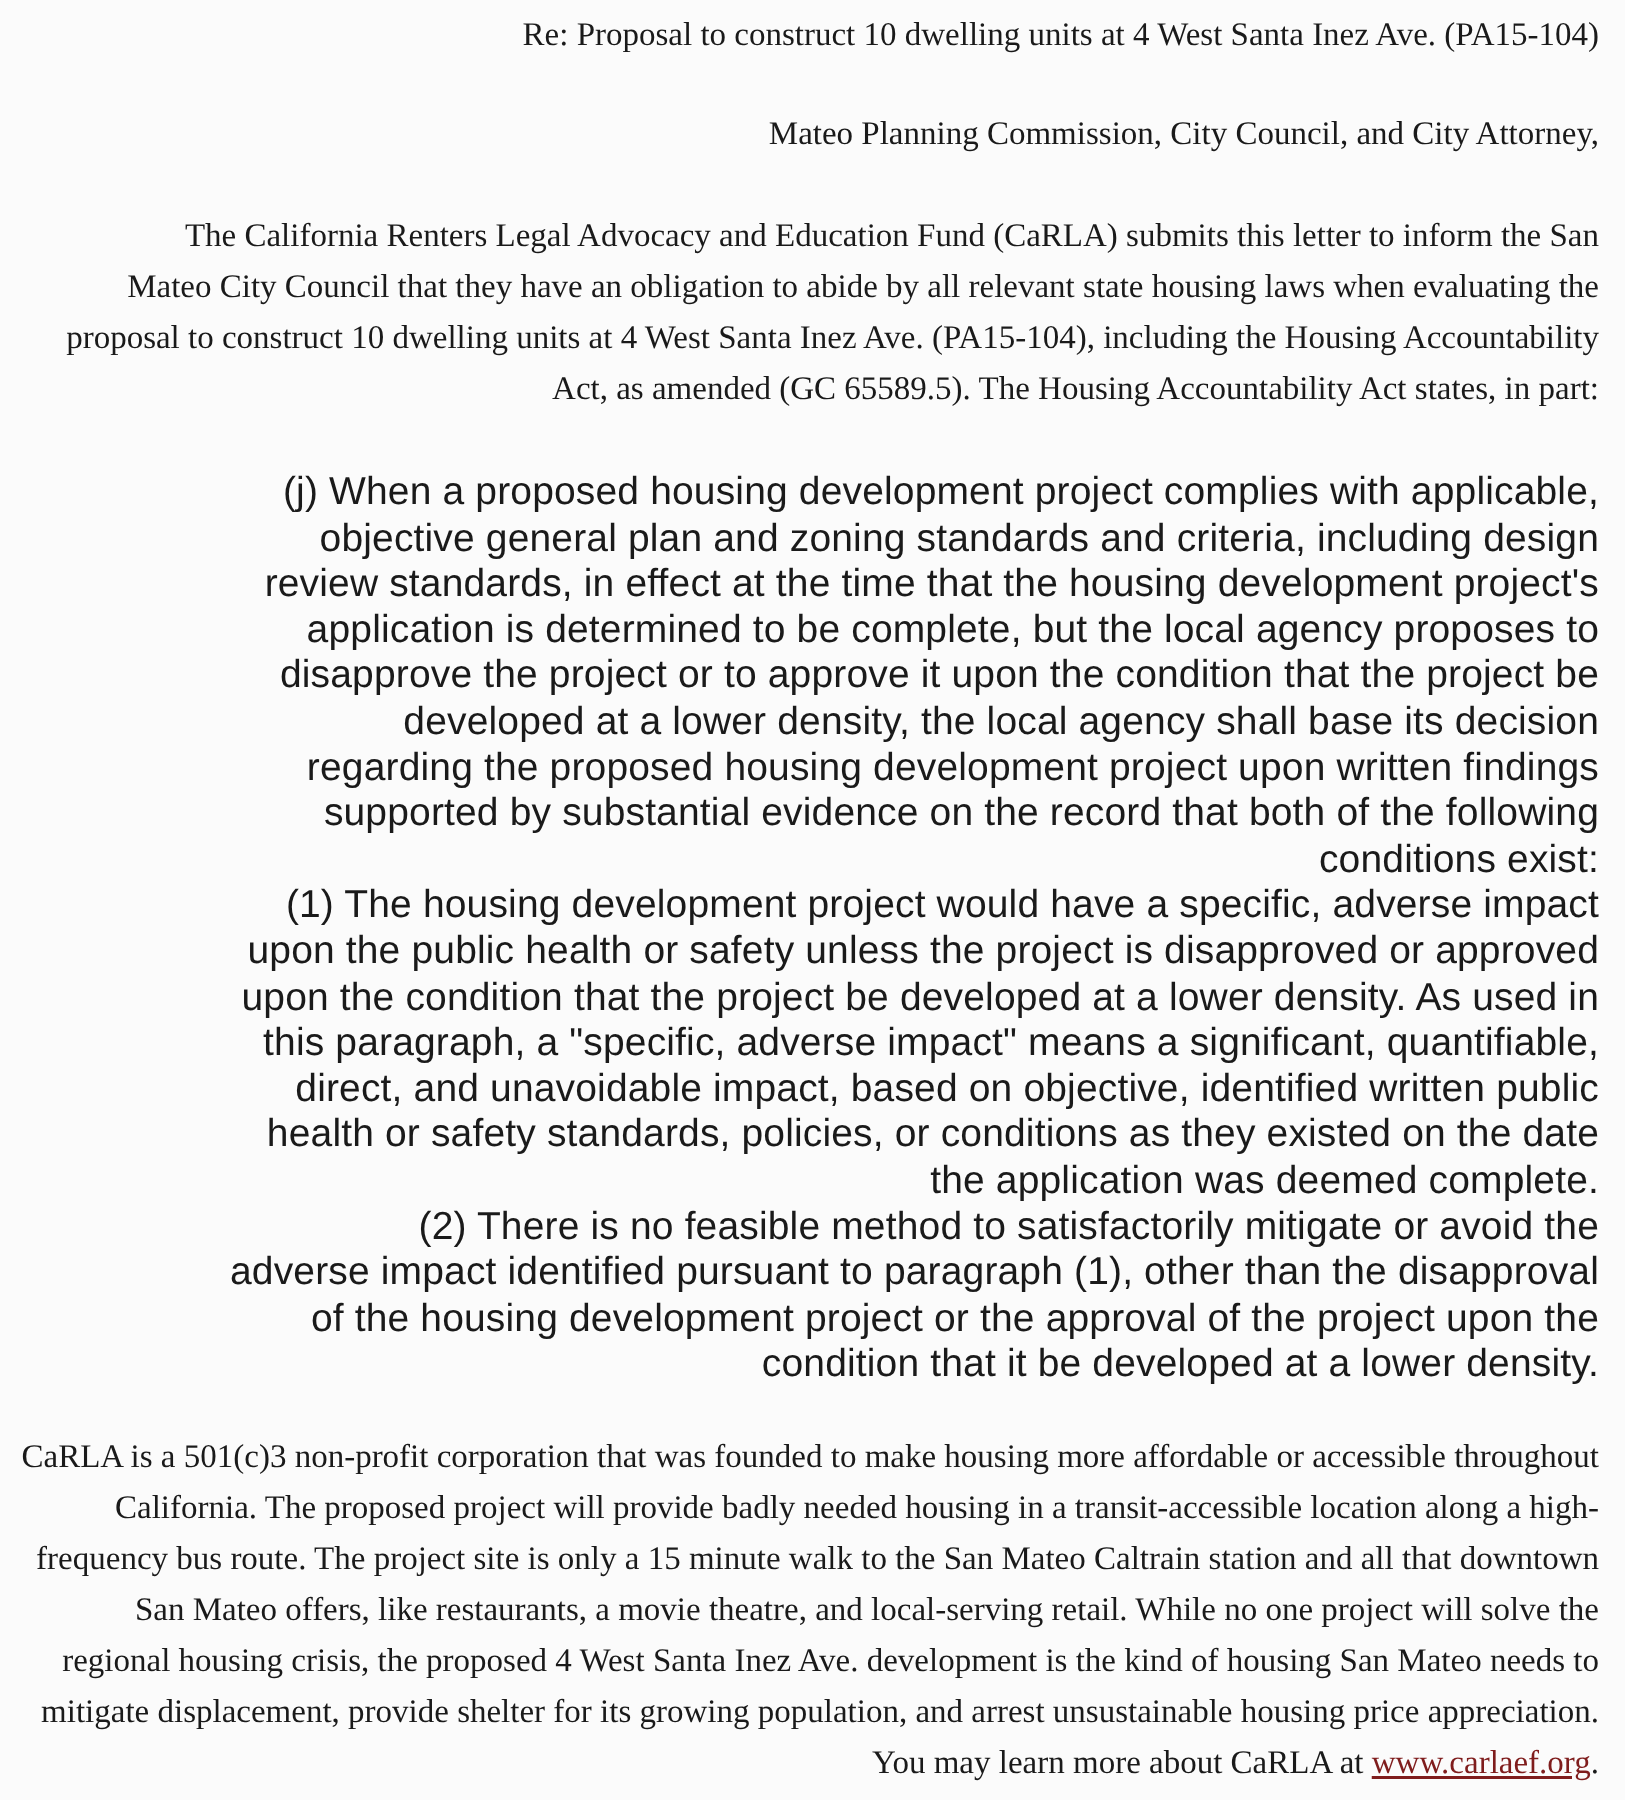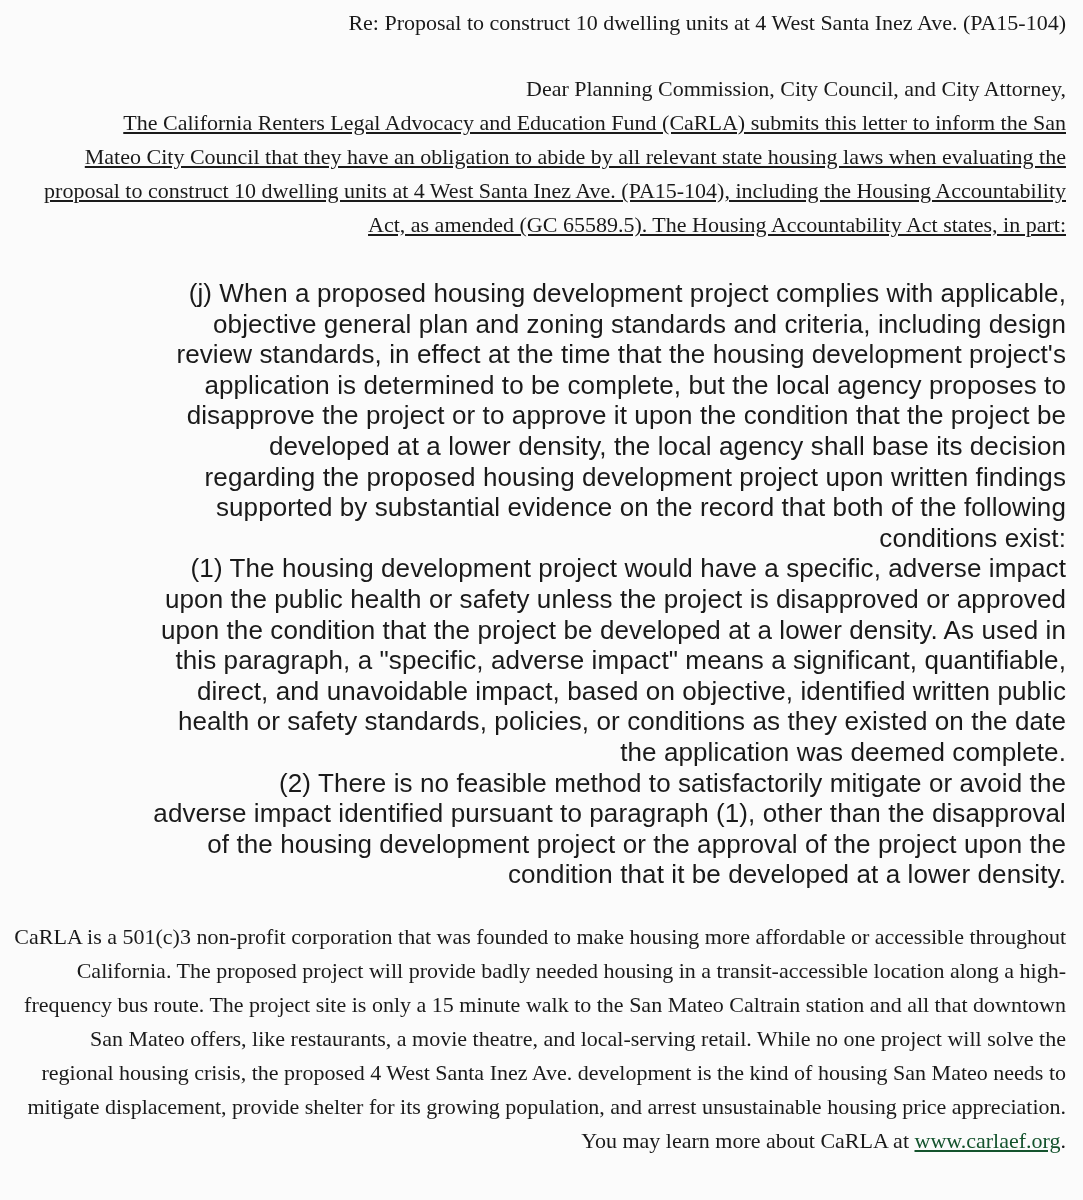--- a/index.html
+++ b/index.html
@@ -28,46 +28,46 @@
     margin: 0;
   }
   .subject-line {
     text-indent: 83px;
     margin-top: 2px;
   }
   .salutation {
     margin-top: 32px;
   }
   .intro-paragraph {
+    margin-top: 34px;
     text-indent: 83px;
-    text-decoration: underline;
   }
   .statute-quote {
     font-family: Liberation Sans, sans-serif;
     font-size: 26px;
     line-height: 30.6px;
     letter-spacing: 0.1px;
     white-space: pre-wrap;
     margin: 36px 0 0 0;
   }
   .closing-paragraph {
     margin-top: 30px;
   }
   a.site-link {
-    color: #14532d;
+    color: #7f1d1d;
   }
 </style>
 </head>
 <body>
 
 <div class="page">
 
   <p class="serif-text subject-line">Re: Proposal to construct 10 dwelling units at 4 West Santa Inez Ave. (PA15-104)</p>
 
-  <p class="serif-text salutation">Dear Planning Commission, City Council, and City Attorney,</p>
+  <p class="serif-text salutation">Mateo Planning Commission, City Council, and City Attorney,</p>
 
   <p class="serif-text intro-paragraph">The California Renters Legal Advocacy and Education Fund (CaRLA) submits this letter to inform the San Mateo City Council that they have an obligation to abide by all relevant state housing laws when evaluating the proposal to construct 10 dwelling units at 4 West Santa Inez Ave. (PA15-104), including the Housing Accountability Act, as amended (GC 65589.5). The Housing Accountability Act states, in part:</p>
 
   <div class="statute-quote">(j) When a proposed housing development project complies with applicable,
 objective general plan and zoning standards and criteria, including design
 review standards, in effect at the time that the housing development project's
 application is determined to be complete, but the local agency proposes to
 disapprove the project or to approve it upon the condition that the project be
 developed at a lower density, the local agency shall base its decision
 regarding the proposed housing development project upon written findings

